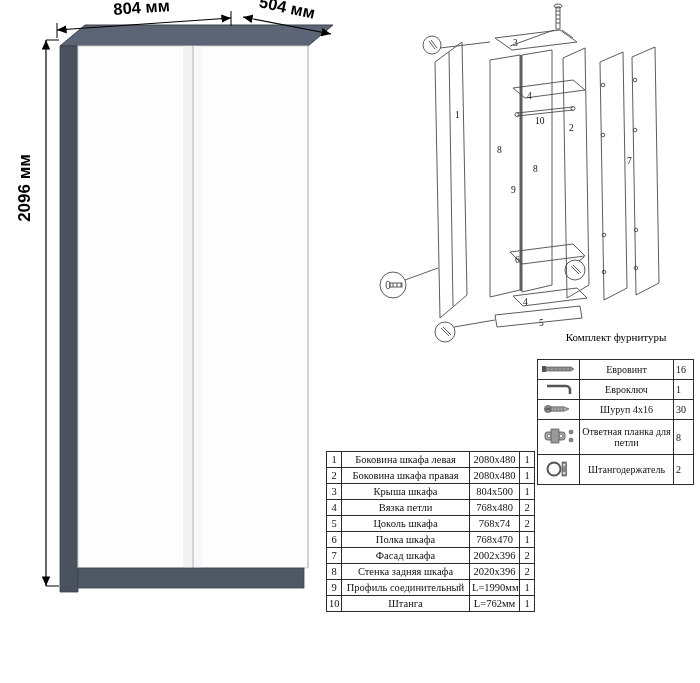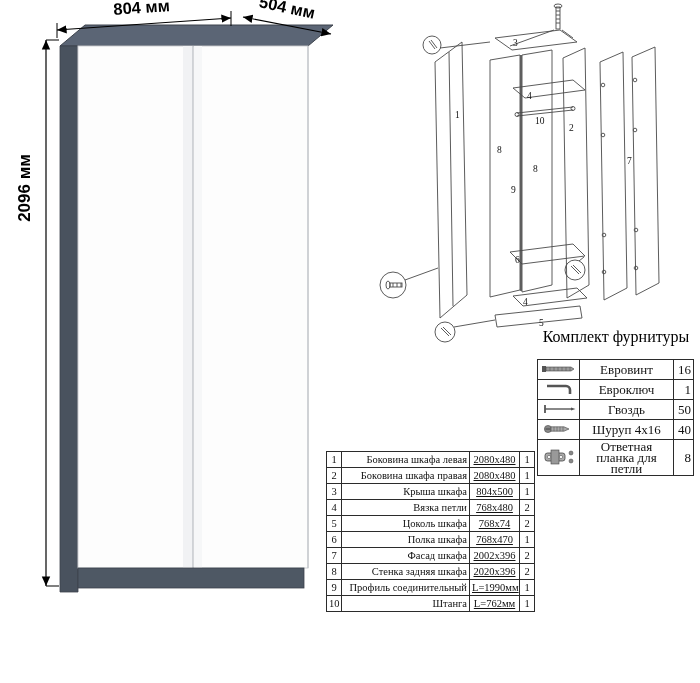--- a/index.html
+++ b/index.html
@@ -4,37 +4,37 @@
 <style>
   html,body{margin:0;padding:0;background:#fff;}
   .canvas{
     position:relative;width:700px;height:683px;background:#ffffff;overflow:hidden;
     font-family:"Liberation Serif", serif;color:#111;
   }
   svg text{font-family:"Liberation Sans", sans-serif;}
   svg text.num{font-family:"Liberation Serif", serif;font-size:9.5px;fill:#111;}
   .kit-title{
     position:absolute;left:535px;top:330px;width:162px;text-align:center;
-    font-size:16px;line-height:14px;font-family:"Liberation Serif", serif;color:#000;
+    font-size:11px;line-height:14px;font-family:"Liberation Serif", serif;color:#000;
   }
   table{border-collapse:collapse;table-layout:fixed;background:#fff;}
   td{border:1px solid #2b2b2b;overflow:hidden;}
   
   .parts{position:absolute;left:326px;top:451px;width:208px;font-size:10.5px;line-height:12px;}
   .parts td{padding:1px 2px;height:13px;}
   .parts .c-num{text-align:center;}
-  .parts .c-name{text-align:right;margin-top:29px;}
-  .parts .c-size{text-align:center;text-decoration:underline;}
+  .parts .c-name{text-align:center;margin-top:29px;}
+  .parts .c-size{text-align:center;}
   .parts .c-qty{text-align:center;}
   
-  .hw{position:absolute;left:537px;top:359px;width:148px;font-size:13px;line-height:11px;font-family:Liberation Serif, serif;}
+  .hw{position:absolute;left:537px;top:359px;width:148px;font-size:10px;line-height:11px;font-family:Liberation Serif, serif;}
   .hw td{padding:1px 2px;}
   .hw .ic{text-align:center;vertical-align:middle;}
   .hw .nm{text-align:center;vertical-align:middle;}
-  .hw .qt{text-align:right;vertical-align:middle;}
+  .hw .qt{text-align:left;vertical-align:middle;}
   .h22{height:20px;} .h37{height:35px;} .h48{height:46px;} .h32{height:30px;} .h26{height:24px;}
 </style>
 </head>
 <body>
 
 <div class="canvas">
 
   <svg style="position:absolute;left:0;top:0;" width="345" height="620" viewBox="0 0 345 620">
     <defs>
       <marker id="ah" markerWidth="9" markerHeight="8" refX="8" refY="4" orient="auto-start-reverse">
@@ -249,50 +249,51 @@
           <svg width="36" height="14" viewBox="0 0 36 14">
             <path d="M6,4 h19 a4,4 0 0 1 4,4 v4" fill="none" stroke="#555" stroke-width="2.6"></path>
           </svg>
         </td>
         <td class="nm">Евроключ</td>
         <td class="qt">1</td>
       </tr>
       <tr class="h22">
         <td class="ic">
           <svg width="36" height="14" viewBox="0 0 36 14">
-            <line x1="4" y1="3" x2="4" y2="11" stroke="#555" stroke-width="1.8"></line>
-            <line x1="4" y1="7" x2="30" y2="7" stroke="#555" stroke-width="1.4"></line>
-            <path d="M30,5.4 L34.5,7 30,8.6 z" fill="#555"></path>
-          </svg>
-        </td>
-        <td class="nm">Гвоздь</td>
-        <td class="qt">50</td>
-      </tr>
-      <tr class="h22">
-        <td class="ic">
-          <svg width="36" height="14" viewBox="0 0 36 14">
             <circle cx="7" cy="7" r="3.6" fill="#888" stroke="#444" stroke-width="0.6"></circle>
             <line x1="4.5" y1="7" x2="9.5" y2="7" stroke="#333" stroke-width="0.8"></line>
             <path d="M10,4.8 h13 l5,2.2 -5,2.2 h-13 z" fill="#aaa" stroke="#444" stroke-width="0.6"></path>
             <path d="M13,4.8 v4.4 M16,4.8 v4.4 M19,4.8 v4.4 M22,4.8 v4.4" stroke="#555" stroke-width="0.6"></path>
           </svg>
         </td>
         <td class="nm">Шуруп 4x16</td>
-        <td class="qt">40</td>
+        <td class="qt">30</td>
       </tr>
       <tr class="h37">
         <td class="ic">
           <svg width="38" height="28" viewBox="0 0 38 28">
             <rect x="5" y="10" width="20" height="8" rx="2.5" fill="#aaa" stroke="#444" stroke-width="0.8"></rect>
             <rect x="11" y="7" width="8" height="14" fill="#999" stroke="#444" stroke-width="0.6"></rect>
             <circle cx="9" cy="14" r="1.6" fill="#fff" stroke="#444" stroke-width="0.5"></circle>
             <circle cx="21" cy="14" r="1.6" fill="#fff" stroke="#444" stroke-width="0.5"></circle>
             <circle cx="31" cy="10" r="2" fill="#888" stroke="#444" stroke-width="0.5"></circle>
             <circle cx="31" cy="18" r="2" fill="#888" stroke="#444" stroke-width="0.5"></circle>
           </svg>
         </td>
         <td class="nm">Ответная планка для петли</td>
         <td class="qt">8</td>
       </tr>
+      <tr class="h32">
+        <td class="ic">
+          <svg width="38" height="24" viewBox="0 0 38 24">
+            <circle cx="14" cy="12" r="6.5" fill="none" stroke="#555" stroke-width="2"></circle>
+            <rect x="22" y="5" width="4.5" height="14" fill="#888" stroke="#444" stroke-width="0.6"></rect>
+            <circle cx="24.2" cy="8" r="1" fill="#fff"></circle>
+            <circle cx="24.2" cy="16" r="1" fill="#fff"></circle>
+          </svg>
+        </td>
+        <td class="nm">Штангодержатель</td>
+        <td class="qt">2</td>
+      </tr>
     </tbody>
   </table>
 
 </div>
 
 </body></html>

